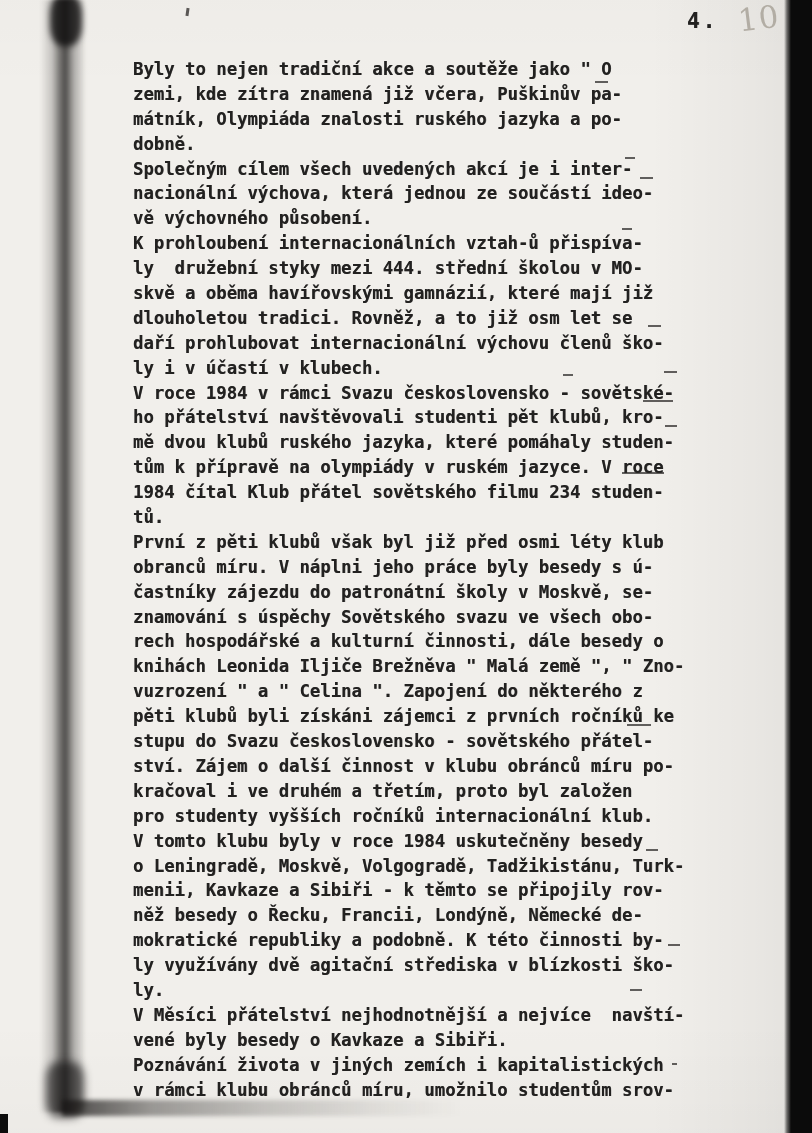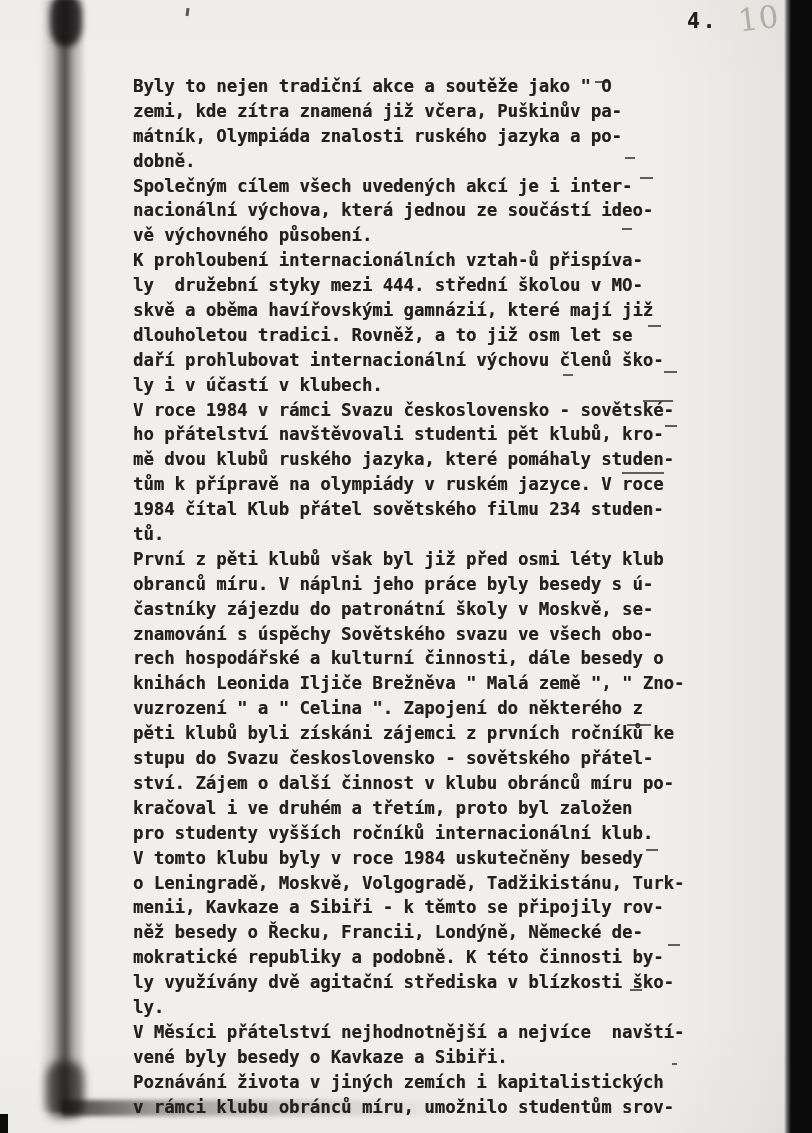--- a/index.html
+++ b/index.html
@@ -73,21 +73,20 @@
     letter-spacing:1px;
   }
   .typed-lines{
     position:absolute; left:133px; top:57px; width:600px;
     font:bold 17.3px "DejaVu Sans Mono", monospace;
     line-height:24.9px;
     color:var(--ink, #222120);
     white-space:pre;
     text-shadow:0.35px 0.35px 0.55px rgba(25,24,23,0.55);
     filter:blur(0.18px);
-    margin-top:17px;
   }
   .typed-lines .line{height:24.9px;}
   .marks-layer{position:absolute;left:0;top:0;width:812px;height:1133px;pointer-events:none;}
   .marks-layer .mark{
     position:absolute; height:2.4px;
     background:rgba(40,38,36,0.72);
     filter:blur(0.3px);
   }
 </style>
 </head>

